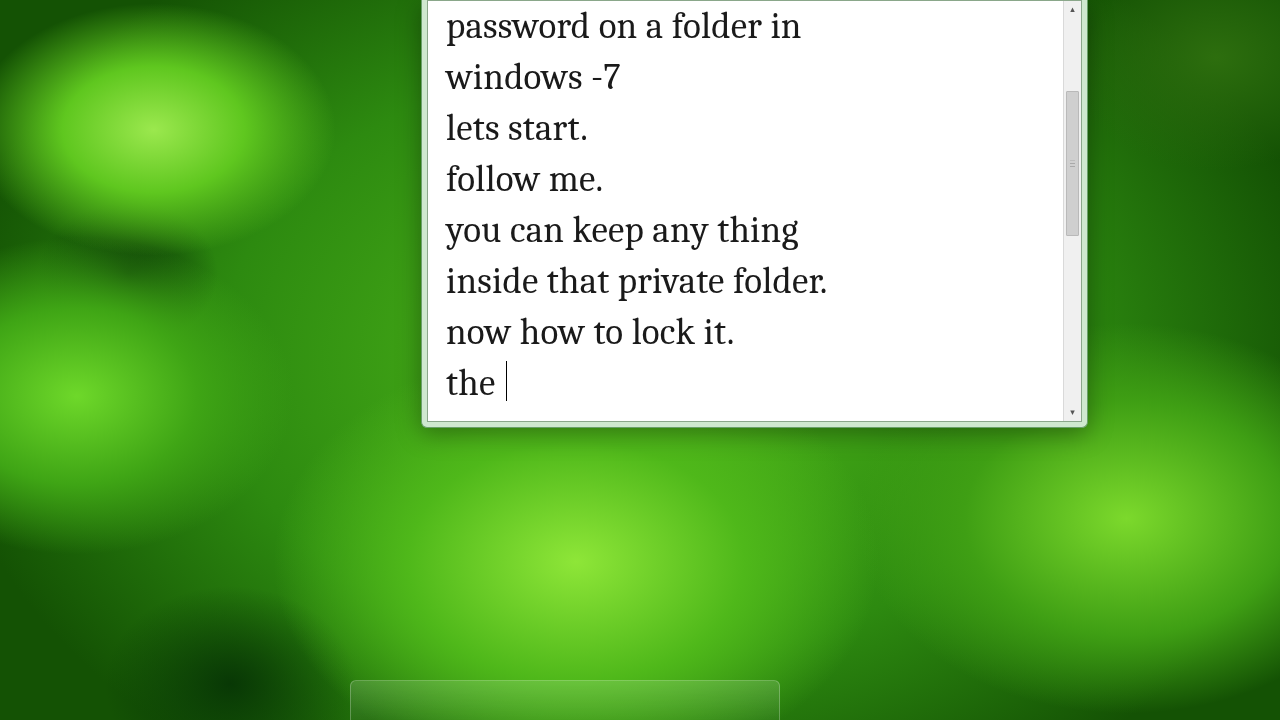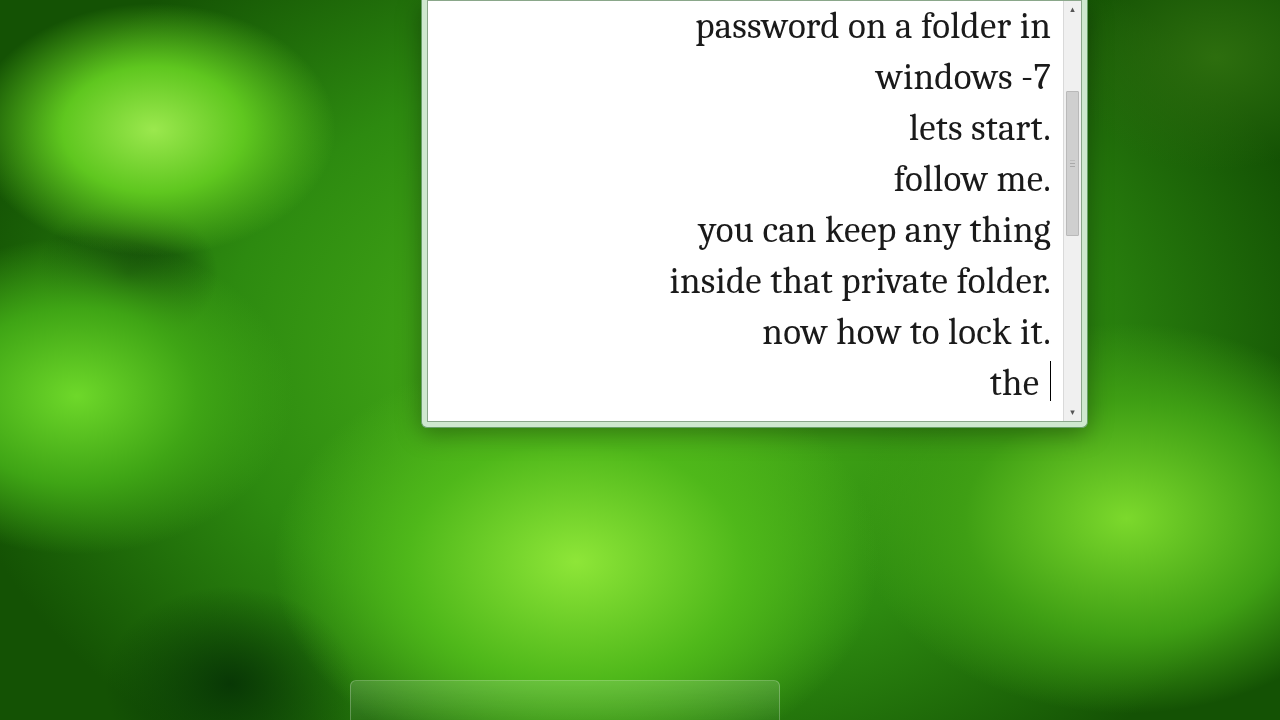--- a/index.html
+++ b/index.html
@@ -22,21 +22,20 @@
   
   .window{
     position:absolute;left:421px;top:0;width:667px;height:428px;
     border:1px solid #6aa06a;
     border-top:none;
     border-radius:0 0 6px 6px;
     background:#cfe8cf;
     box-shadow:0 6px 24px rgba(0,0,0,.35);
     box-sizing:border-box;
     padding:0 5px 5px 5px;
-    text-align:right;
   }
   .client{
     position:relative;width:100%;height:100%;
     background:#fff;
     border:1px solid #8aa78a;
     box-sizing:border-box;
     display:flex;
   }
   .textarea{
     flex:1 1 auto;

